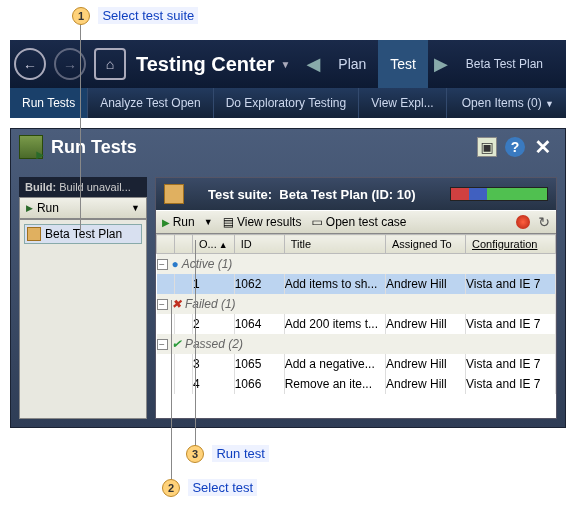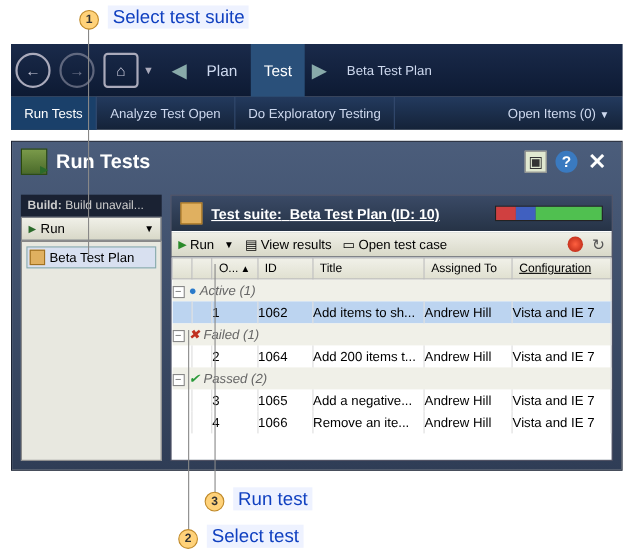--- a/index.html
+++ b/index.html
@@ -1,21 +1,21 @@
 <!DOCTYPE html>
 <html><head>
 <meta charset="utf-8">
 <style>
 * { box-sizing: border-box; margin: 0; padding: 0; font-family: "Segoe UI", Tahoma, sans-serif; }
 body { width: 576px; height: 508px; background: #fff; position: relative; overflow: hidden; }
 
 
 .callout { position: absolute; z-index: 100; }
 .cnum { display: inline-block; width: 18px; height: 18px; border-radius: 50%; background: #ffd27a; border: 1px solid #c08a2a; color: #333; font-size: 11px; line-height: 16px; text-align: center; font-weight: bold; }
-.clabel { color: #1040c0; font-size: 17px; margin-left: 4px; background: #eef2ff; padding: 1px 4px; }
+.clabel { color: #1040c0; font-size: 13px; margin-left: 4px; background: #eef2ff; padding: 1px 4px; }
 .cline { position: absolute; background: #888; z-index: 90; }
 
 
 .topbar { position: absolute; top: 40px; left: 10px; right: 10px; height: 48px; background: linear-gradient(#1a2a4a,#0d1a33); display: flex; align-items: center; color: #fff; }
 .navbtn { width: 32px; height: 32px; border: 2px solid #aab; border-radius: 50%; margin: 0 4px; display: flex; align-items: center; justify-content: center; color: #ccd; font-size: 14px; }
 .navbtn.sq { border-radius: 4px; }
 .title { font-size: 20px; font-weight: bold; margin: 0 6px; }
 .dd { font-size: 10px; margin-right: 10px; color:#aab; }
 .tab { padding: 0 12px; height: 48px; display: flex; align-items: center; color: #cdd8ee; font-size: 14px; position:relative; }
 .tab.active { background: #2a507a; color: #fff; text-align: center; }
@@ -40,21 +40,21 @@
 .split { position:absolute; top:48px; left:8px; right:8px; bottom:8px; display:flex; gap:8px; }
 .left { width:128px; display:flex; flex-direction:column; }
 .buildbar { background:#1a2233; color:#ccc; font-size:11px; padding:4px 6px; white-space:nowrap; overflow:hidden; }
 .tool { background:linear-gradient(#f0f0e8,#d8d8c8); border:1px solid #888; display:flex; align-items:center; padding:3px 6px; font-size:12px; gap:4px; }
 .tool .tri { font-size:9px; color:#2a6a2a; }
 .tree { background:#e8e8e0; flex:1; border:1px solid #888; padding:4px; }
 .treeitem { display:flex; align-items:center; gap:4px; font-size:12px; padding:2px; background:#d8e0f0; border:1px solid #8aa; }
 .treeico { width:14px; height:14px; background:#e0b060; border:1px solid #a07020; }
 
 .right { flex:1; display:flex; flex-direction:column; border:1px solid #556; }
-.suitehdr { background:linear-gradient(#3a4a66,#263346); color:#fff; padding:6px 8px; display:flex; align-items:center; gap:8px;text-decoration:underline; }
+.suitehdr { background:linear-gradient(#3a4a66,#263346); color:#fff; padding:6px 8px; display:flex; align-items:center; gap:24px; }
 .suitehdr .sico { width:20px; height:20px; background:#e0b060; border:1px solid #a07020; }
 .suitehdr .lbl { font-size:13px; font-weight:bold; }
 .bars { margin-left:auto; display:flex; height:14px; border:1px solid #222; }
 .bar { height:100%; }
 .bar.b1{ background:#d04040; width:18px; } .bar.b2{ background:#4060c0; width:18px; } .bar.b3{ background:#50c050; width:60px; }
 
 .toolbar2 { background:linear-gradient(#f0f0e8,#d8d8c8); border-top:1px solid #fff; border-bottom:1px solid #888; display:flex; align-items:center; padding:3px 6px; gap:10px; font-size:12px; }
 .tbtn { display:flex; align-items:center; gap:3px; }
 .redcircle { width:14px; height:14px; border-radius:50%; background:radial-gradient(#ff6040,#b02010); }
 .refresh { font-size:14px; color:#555; }
@@ -94,32 +94,34 @@
 
 <div class="topbar">
   <div class="wctrl" style="top:-20px;">
     <span>—</span>
     <span>▢</span>
     <span>✕</span>
   </div>
   <div class="navbtn">←</div>
   <div class="navbtn" style="opacity:.5">→</div>
   <div class="navbtn sq">⌂</div>
+  <span class="title">Testing Center</span>
   <span class="dd">▼</span>
   <span style="color:#8aa; font-size:18px; margin:0 6px;">◀</span>
   <div class="tab">Plan</div>
   <div class="tab active">Test</div>
   <span style="color:#8aa; font-size:18px; margin:0 6px;">▶</span>
   <div class="tab" style="font-size:12px;">Beta Test Plan</div>
 </div>
 
 <div class="subbar">
   <div class="subitem active">Run Tests</div>
   <div class="subitem">Analyze Test Open</div>
   <div class="subitem">Do Exploratory Testing</div>
+  <div class="subitem">View Expl...</div>
   <div class="openitems"><span>Open Items (0)</span> <span style="font-size:9px">▼</span></div>
 </div>
 
 <div class="panel">
   <div class="panel-hdr">
     <div class="ico"></div>
     <h2>Run Tests</h2>
     <div class="hbtn">▣</div>
     <div class="hbtn help">?</div>
     <div class="hbtn close">✕</div>

